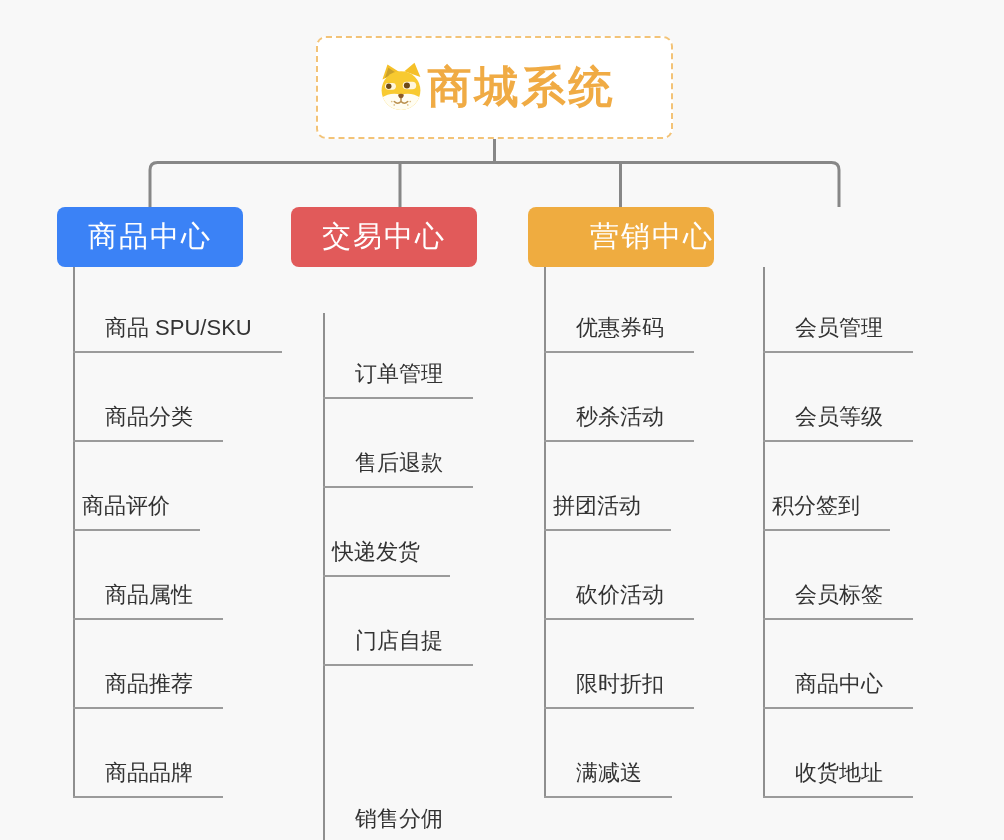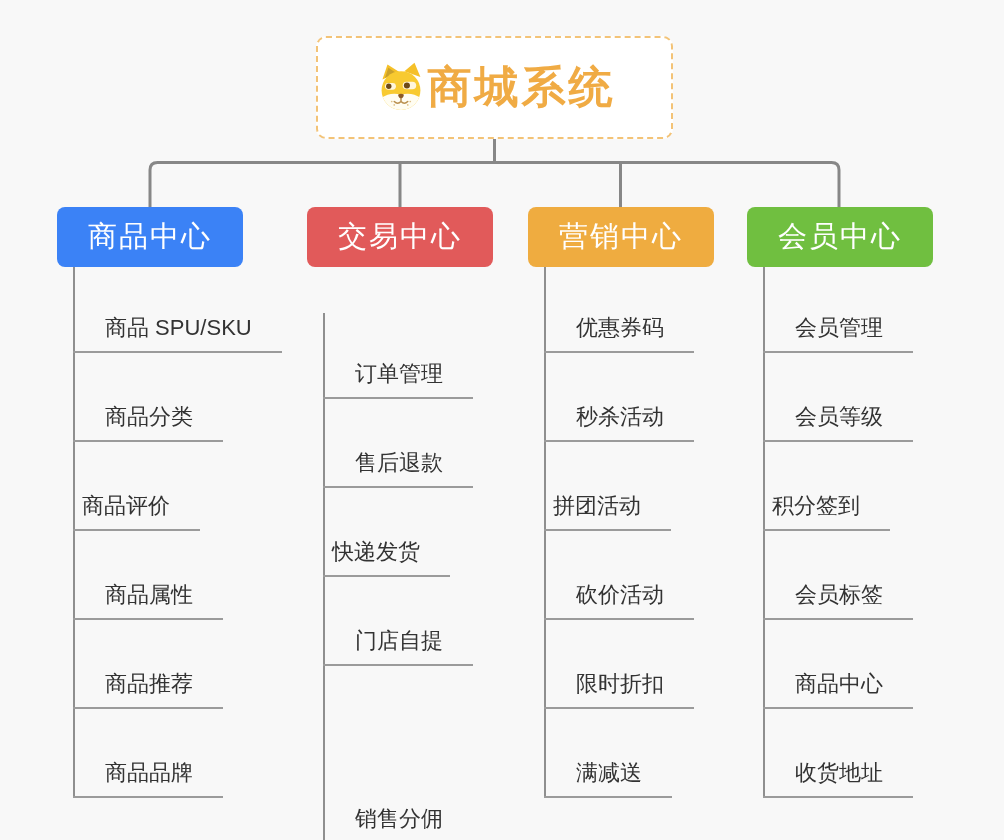--- a/index.html
+++ b/index.html
@@ -59,21 +59,21 @@
     cursor: default;
   }
   .branch-box .branch-label {
     color: #ffffff;
     font-size: 29px;
     font-weight: 500;
     letter-spacing: 2px;
     white-space: nowrap;
   }
   .bx0 { left: 57px; }
-  .bx1 { left: 307px; }
+  .bx1 { left: 291px; }
   .bx2 { left: 528px; }
   .bx3 { left: 747px; }
   
   .branch-col {
     position: absolute;
     top: 267px;
     width: 240px;
     height: 535px;
   }
   .cx0 { left: 57px; }
@@ -147,25 +147,22 @@
     </svg>
     <span class="root-title" style="color: rgb(240, 171, 68);">商城系统</span>
   </div>
 
   <div class="branch-box bx0" style="background-color: #3b82f6;">
     <span class="branch-label">商品中心</span>
   </div>
   <div class="branch-box bx1" style="background-color: rgb(225, 90, 90);">
     <span class="branch-label">交易中心</span>
   </div>
-  <div class="branch-box bx2" style="background-color: rgb(239, 172, 64);">
+  <div class="branch-box bx2" style="background-color: rgb(239, 172, 64); justify-content: flex-end;">
     <span class="branch-label">营销中心</span>
-  </div>
-  <div class="branch-box bx3" style="background-color: rgb(112, 191, 64);">
-    <span class="branch-label">会员中心</span>
   </div>
 
   <div class="branch-col cx0">
     <div class="spine"></div>
     <div class="leaf r0">商品 SPU/SKU</div>
     <div class="leaf r1">商品分类</div>
     <div class="leaf r2">商品评价</div>
     <div class="leaf r3">商品属性</div>
     <div class="leaf r4">商品推荐</div>
     <div class="leaf r5">商品品牌</div>

